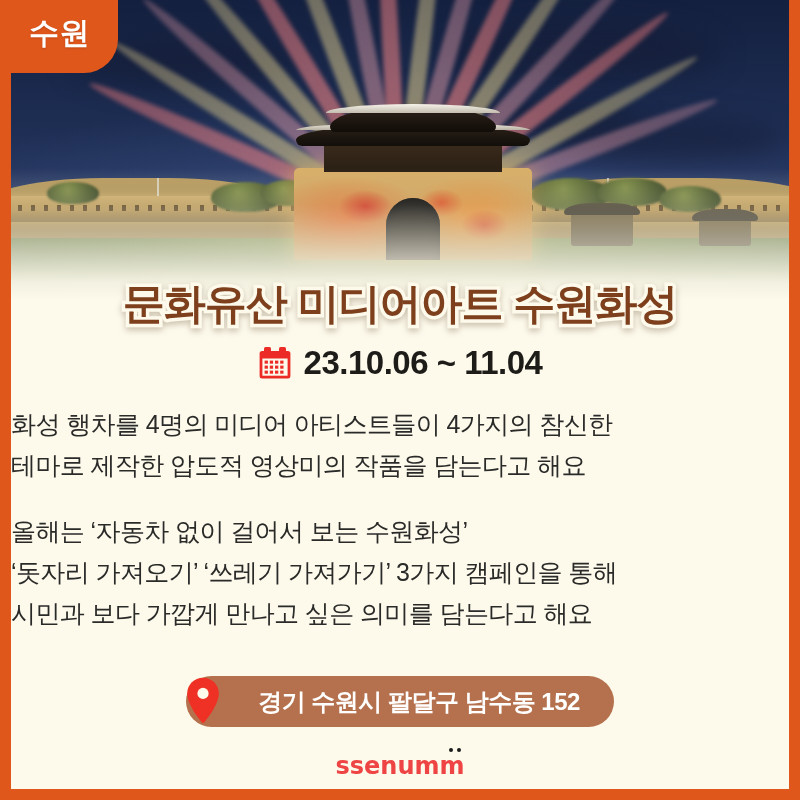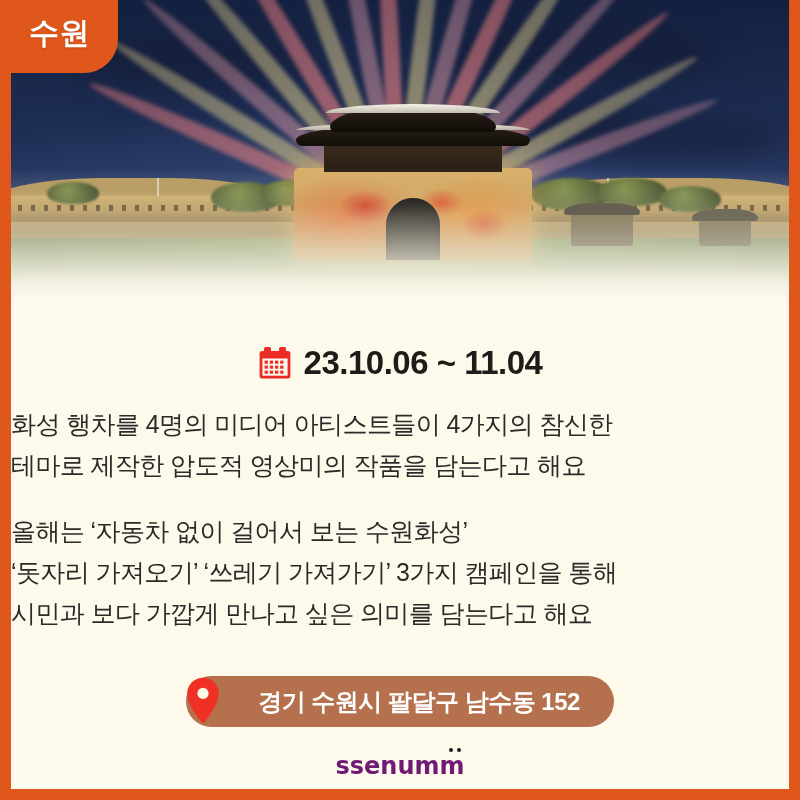--- a/index.html
+++ b/index.html
@@ -324,21 +324,21 @@
     left: 0;
     top: 752px;
     width: 778px;
     text-align: center;
   }
   .logo {
     display: inline-block;
     position: relative;
     font-size: 24px;
     font-weight: bold;
-    color: #701a75;
+    color: #ef4444;
     letter-spacing: 0px;
     font-family: "DejaVu Sans", sans-serif;
   }
   .logo-dots {
     position: absolute;
     right: 3px;
     top: -4px;
     width: 13px;
     height: 5px;
   }
@@ -412,20 +412,23 @@
         <div class="roof-upper"></div>
       </div>
 
       <div class="hero-fade"></div>
     </div>
 
     <div class="badge">
       <span class="badge-label">수원</span>
     </div>
 
+    <div class="title-wrap">
+      <span class="title">문화유산 미디어아트 수원화성</span>
+    </div>
 
     <div class="date-row">
       <span>
         <svg class="cal-icon" viewBox="0 0 34 33" xmlns="http://www.w3.org/2000/svg">
           <rect x="6" y="0" width="7" height="7" rx="1.6" fill="#ec2b26"></rect>
           <rect x="21" y="0" width="7" height="7" rx="1.6" fill="#ec2b26"></rect>
           <rect x="1.6" y="4" width="30.8" height="27.5" rx="2.5" fill="#ec2b26"></rect>
           <rect x="4.4" y="11.5" width="25.2" height="17.2" fill="#fdfaec"></rect>
           <g fill="#ec2b26">
             <rect x="6.6" y="13.6" width="3.3" height="3.1"></rect>

